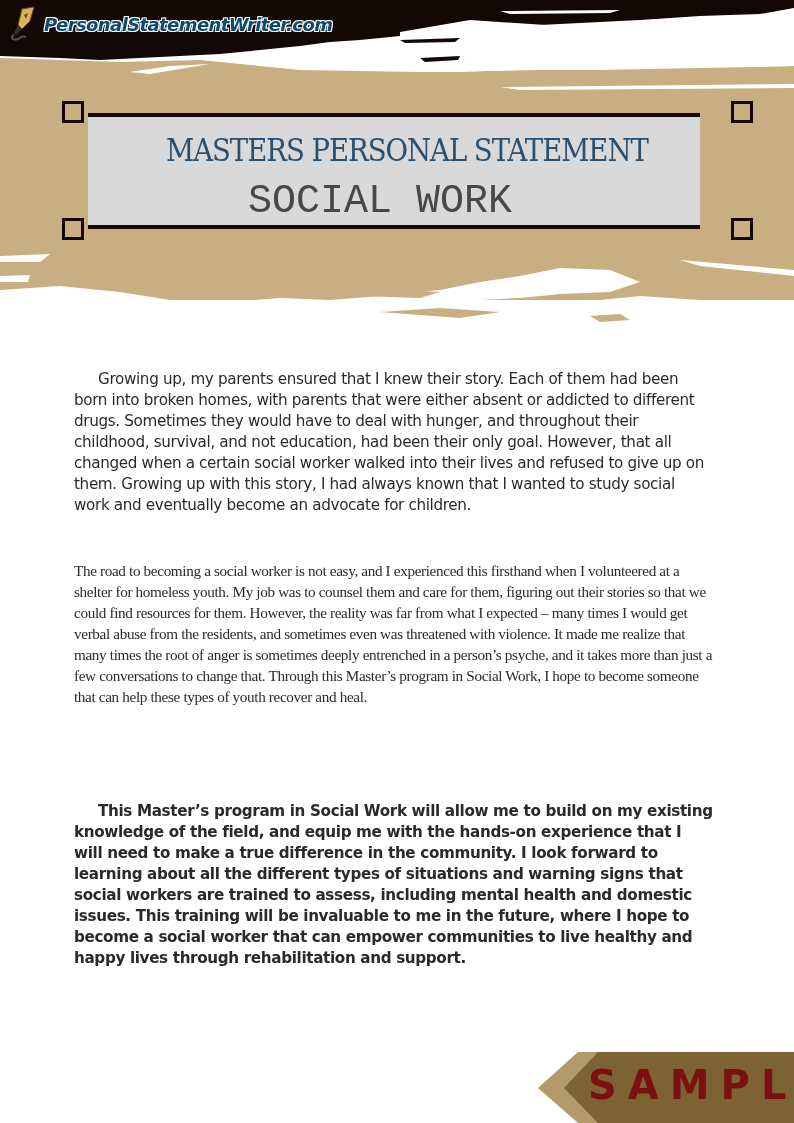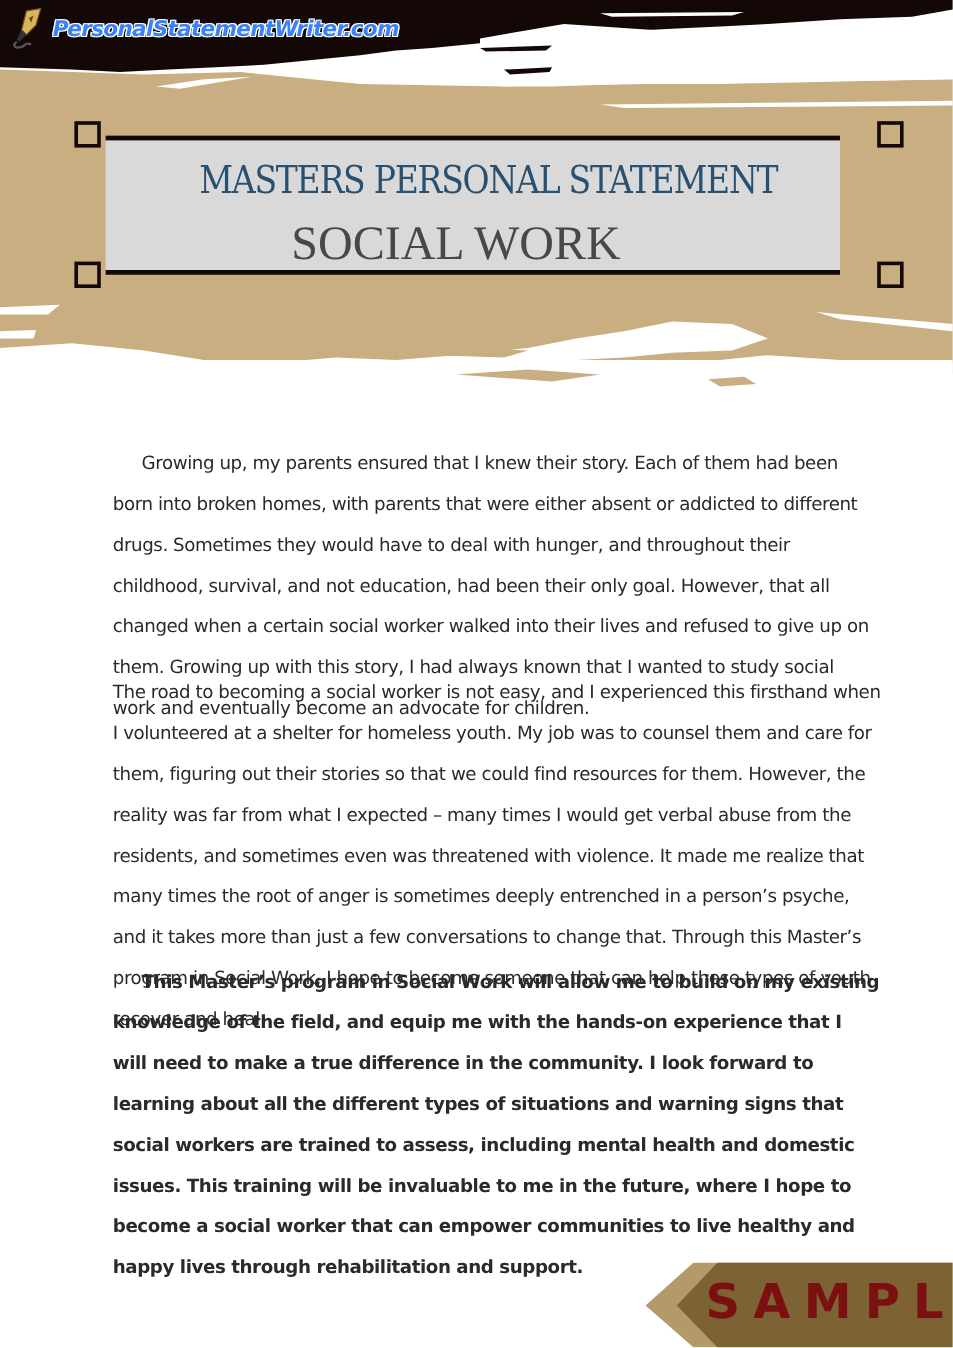--- a/index.html
+++ b/index.html
@@ -1,28 +1,28 @@
 <!DOCTYPE html>
 <html><head>
 <meta charset="utf-8">
 <style>
   html, body { margin:0; padding:0; }
   body { width:794px; height:1123px; position:relative; overflow:hidden; background:#ffffff; font-family:"DejaVu Sans", sans-serif; }
   .header-art { position:absolute; left:0; top:0; width:794px; height:340px; }
   .logo { position:absolute; left:8px; top:4px; height:40px; display:flex; align-items:center; }
   .logo-pen { width:34px; height:38px; }
-  .logo-text { font-family:"DejaVu Sans", sans-serif; font-weight:bold; font-style:italic; font-size:18px; color:#3b82f6; letter-spacing:-0.6px; text-shadow:1px 1px 0 #ffffff, -1px -1px 0 #ffffff, 1px -1px 0 #ffffff, -1px 1px 0 #ffffff; margin-left:2px; }
+  .logo-text { font-family:"DejaVu Sans", sans-serif; font-weight:bold; font-style:italic; font-size:18px; color:#0c4a6e; letter-spacing:-0.6px; text-shadow:1px 1px 0 #ffffff, -1px -1px 0 #ffffff, 1px -1px 0 #ffffff, -1px 1px 0 #ffffff; margin-left:2px; }
   .title-frame { position:absolute; left:88px; top:113px; width:612px; height:116px; background:#d9d9d9; border-top:4px solid #140806; border-bottom:4px solid #140806; box-sizing:border-box; }
   .corner { position:absolute; width:22px; height:22px; border:3px solid #140806; background:#c8ae80; box-sizing:border-box; }
   .title-main { position:absolute; left:0; right:0; top:14px; text-align:center; font-family:"DejaVu Serif", serif; font-size:32px; color:#2a5070; letter-spacing:-1.2px; transform:scaleX(0.86); white-space:nowrap; padding-left:30px; }
-  .title-sub { position:absolute; left:0; right:0; top:62px; text-align:center; font-family:Liberation Serif, serif; font-size:40px; color:#484848; padding-right:28px; }
-  .body-text { position:absolute; left:94px; width:640px; font-family:"DejaVu Sans", sans-serif; font-size:15.2px; line-height:34px; color:#2a2a2a; letter-spacing:-0.35px; }
+  .title-sub { position:absolute; left:0; right:0; top:62px; text-align:center; font-family:Liberation Mono, monospace; font-size:40px; color:#484848; padding-right:28px; }
+  .body-text { position:absolute; left:74px; width:640px; font-family:"DejaVu Sans", sans-serif; font-size:15.2px; line-height:21px; color:#2a2a2a; letter-spacing:-0.35px; }
   .body-text p { margin:0; }
   .para1 { top:369px; text-indent:24px; }
-  .para2 { top:560px; }
+  .para2 { top:560px;font-family:Liberation Serif, serif; }
   .para3 { top:801px; text-indent:24px;font-weight:bold; }
   .sample-badge { position:absolute; left:538px; top:1052px; width:256px; height:71px; }
   .sample-text { position:absolute; left:588px; top:1062px; font-family:"DejaVu Sans", sans-serif; font-weight:bold; font-size:40px; color:#7a1010; letter-spacing:11px; }
 </style>
 </head>
 <body>
 
 <svg class="header-art" viewBox="0 0 794 340" xmlns="http://www.w3.org/2000/svg">
 
   <path d="M0,58 L120,62 L200,60 L300,70 L420,72 L540,70 L794,66 L794,312 L760,310 L700,316 L640,318 L600,322 L560,318 L520,324 L470,316 L430,314 L390,320 L360,312 L330,316 L300,312 L250,318 L210,314 L170,322 L140,318 L110,308 L80,306 L40,300 L0,298 Z" fill="#c8ae80"></path>

